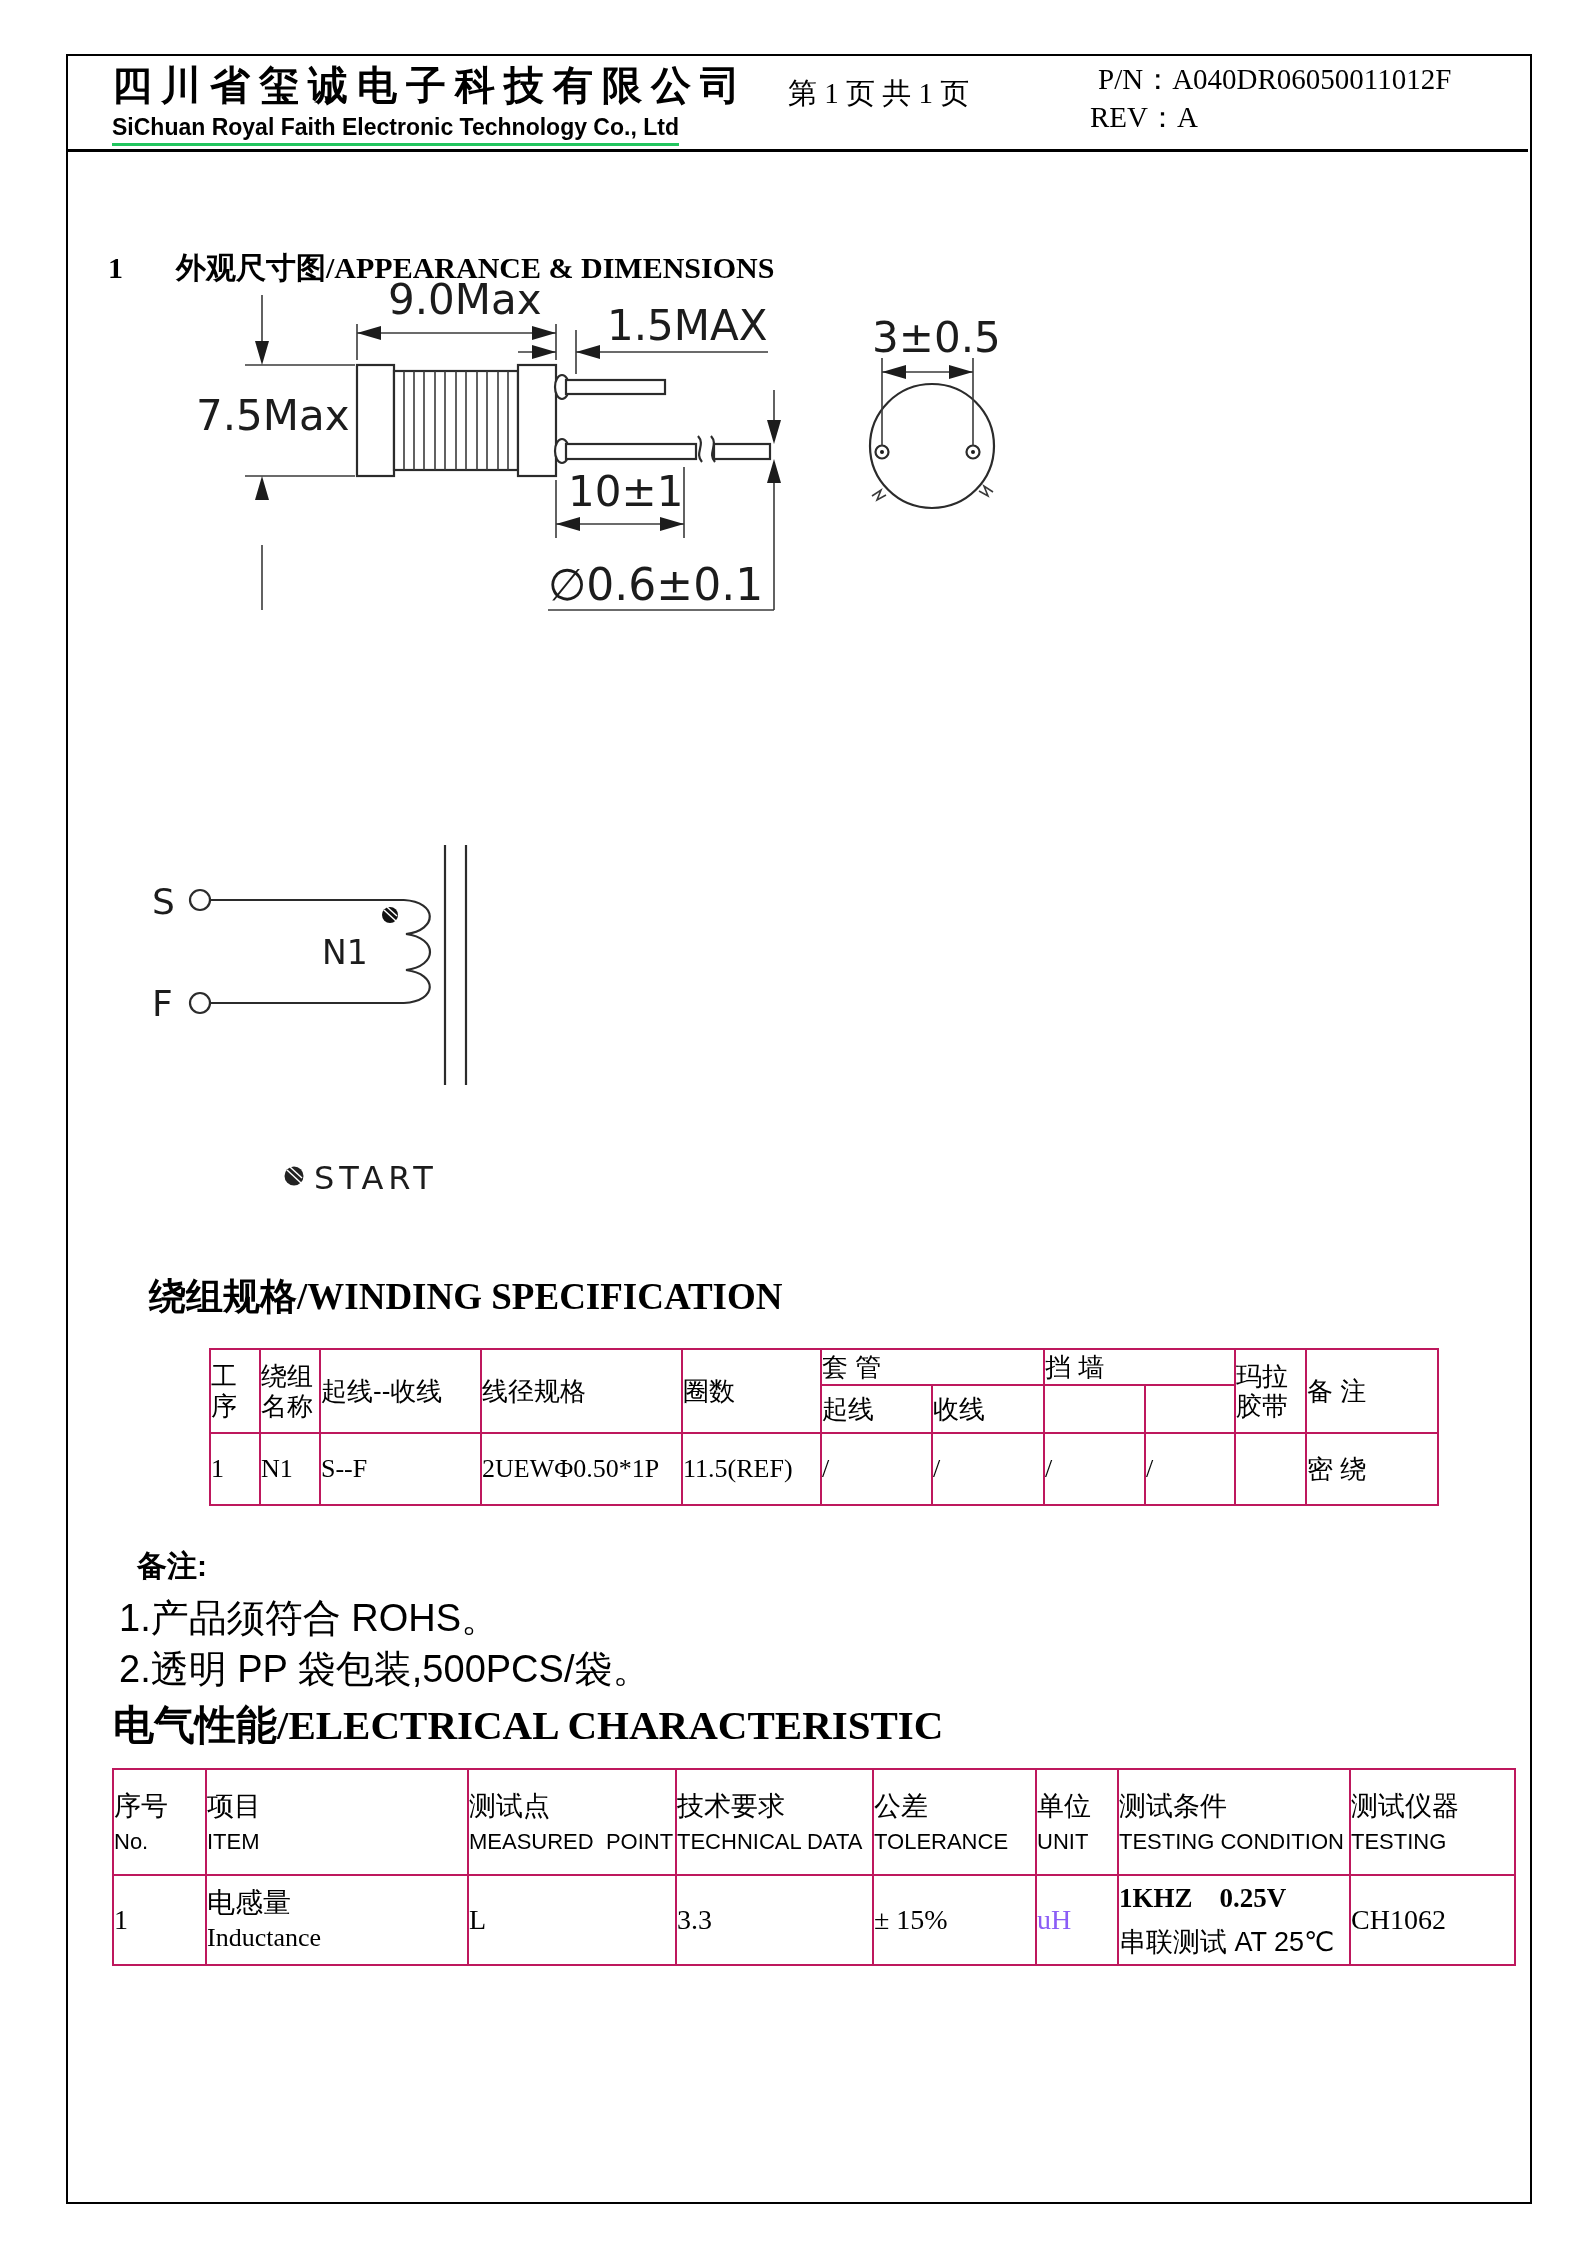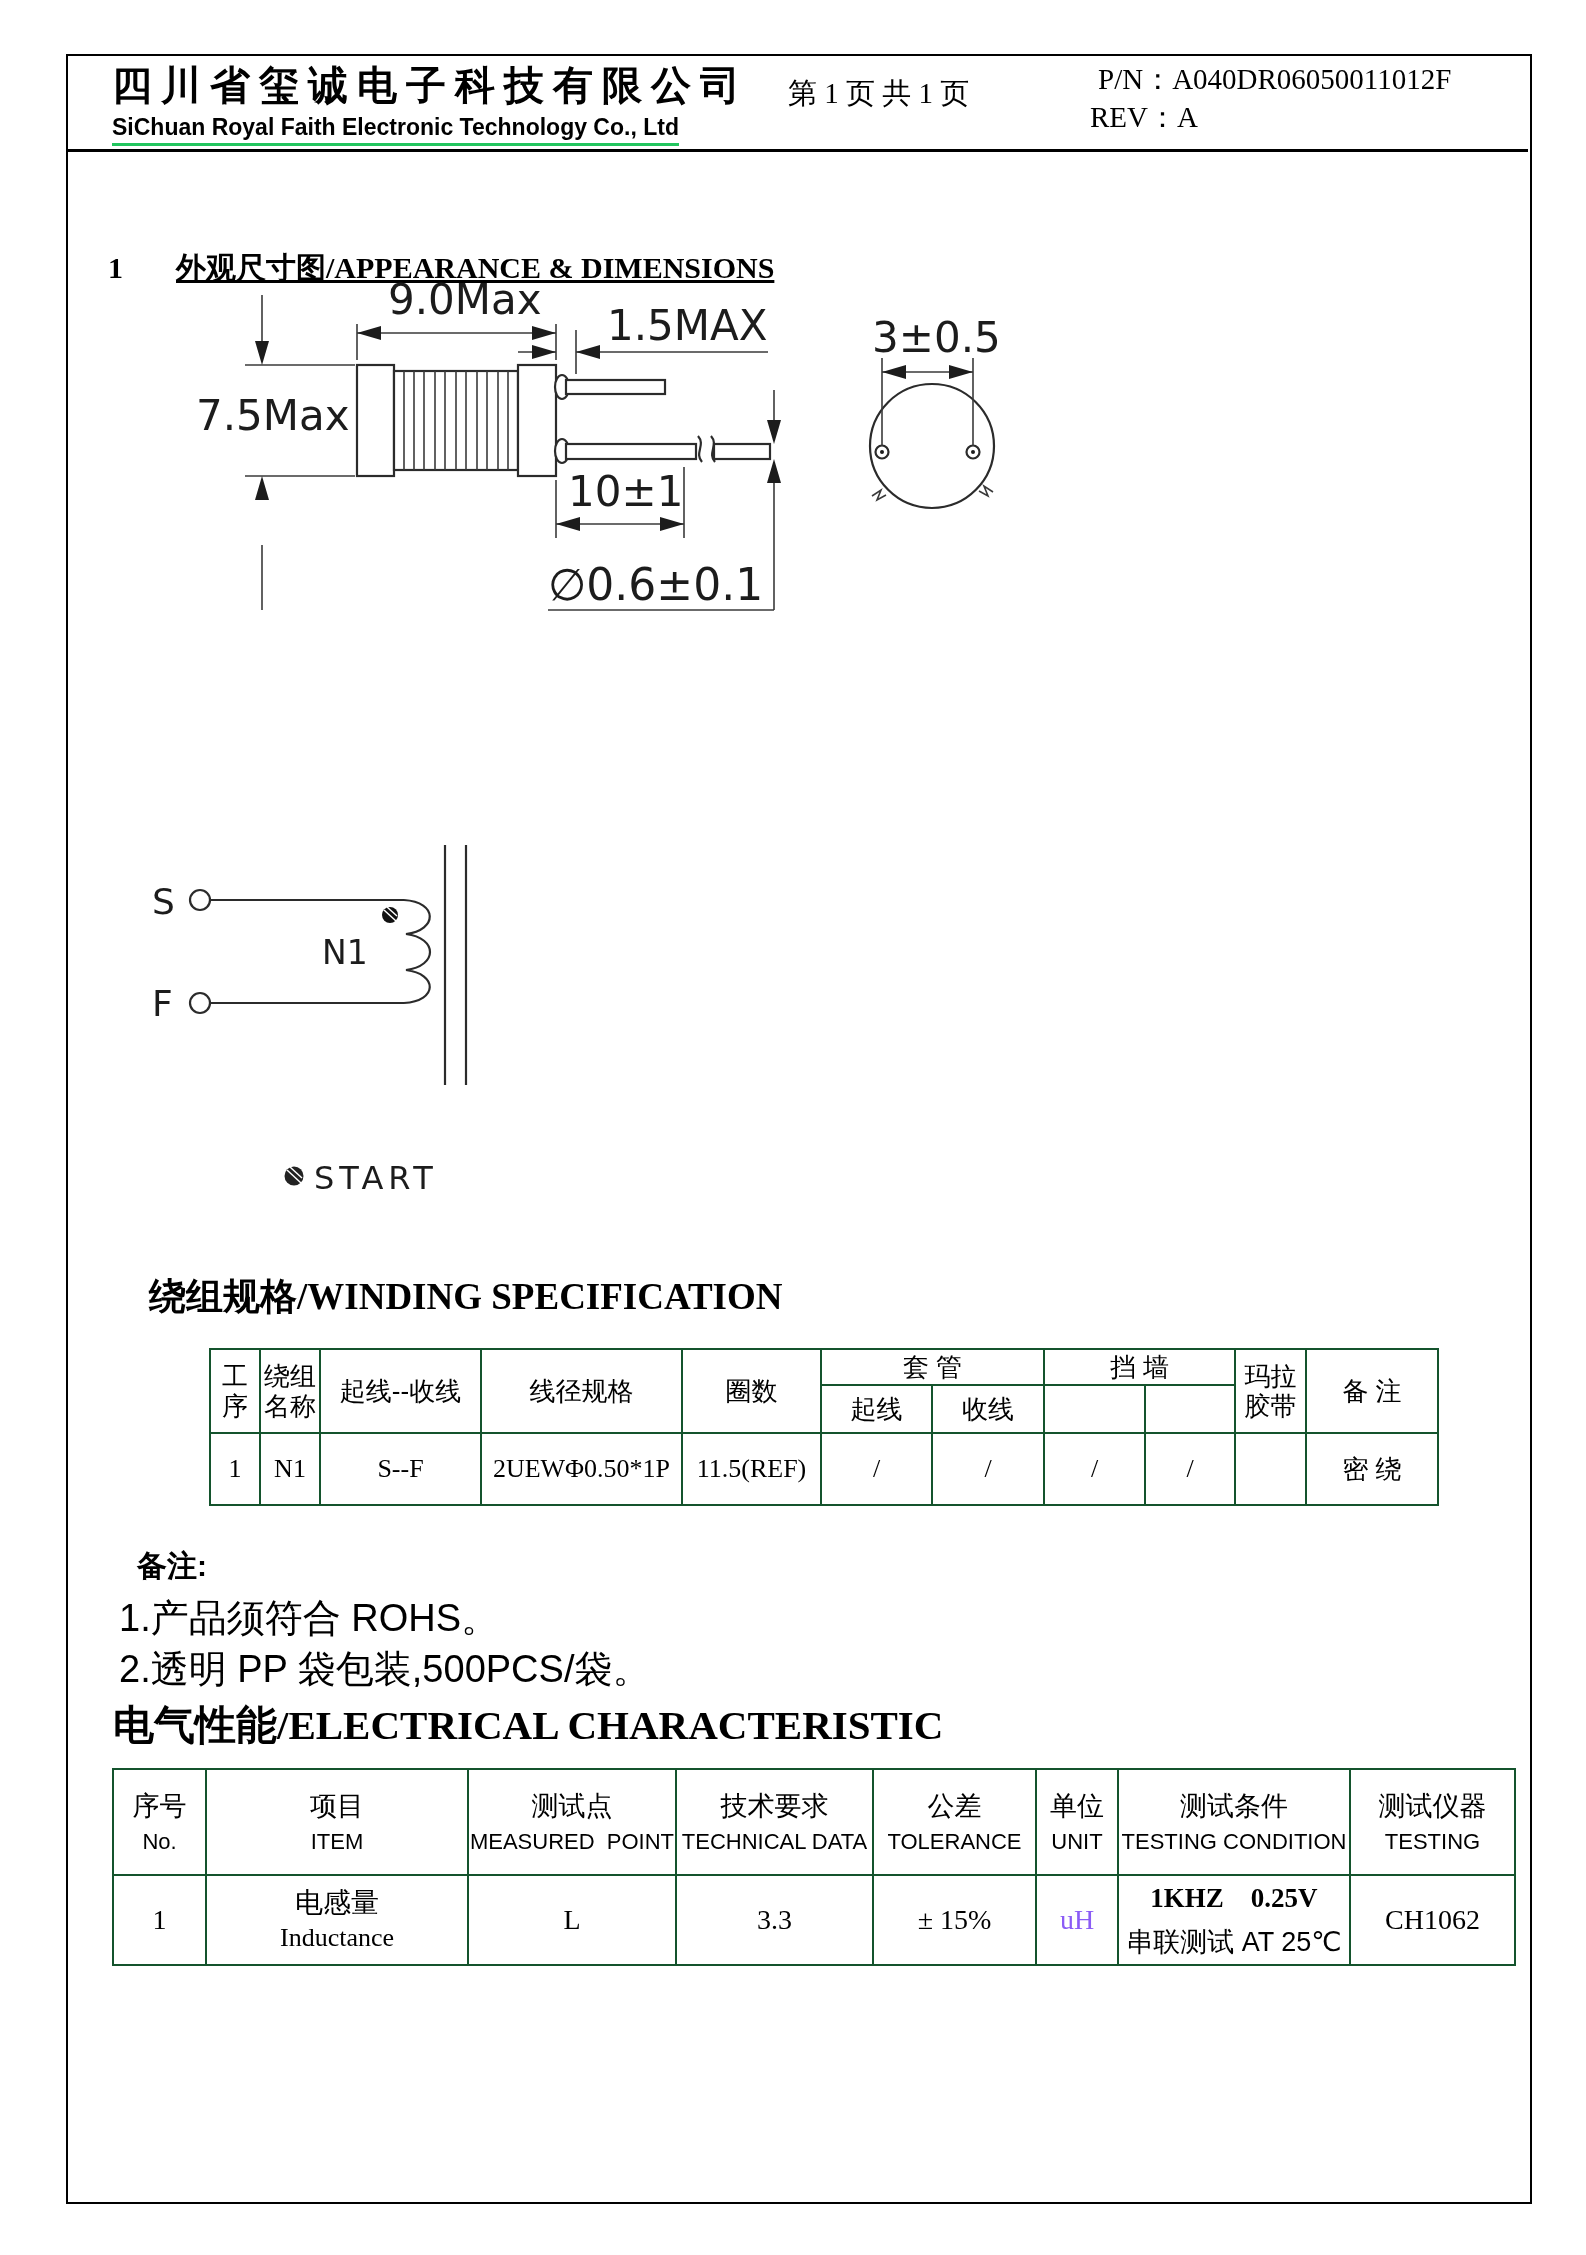--- a/index.html
+++ b/index.html
@@ -9,34 +9,34 @@
   .abs{position:absolute;}
   .serif{font-family:"Liberation Serif","DejaVu Serif",serif;}
   .company-cn{left:112px;top:58px;font-size:40px;font-weight:bold;letter-spacing:9px;white-space:nowrap;}
   .company-en{left:112px;top:114px;font-size:23px;font-weight:bold;border-bottom:3px solid #22c55e;
               padding-bottom:2px;white-space:nowrap;}
   .head-rule{left:66px;top:149px;width:1462px;height:3px;background:#000;}
   .page-info{left:788px;top:74px;font-size:29px;white-space:nowrap;}
   .pn-line{left:1098px;top:60px;font-size:29px;white-space:nowrap;}
   .rev-line{left:1090px;top:98px;font-size:29px;white-space:nowrap;}
   .sec-head{font-size:30px;font-weight:bold;white-space:nowrap;
-            font-family:"Liberation Serif","DejaVu Serif",serif;text-decoration:underline;}
+            font-family:"Liberation Serif","DejaVu Serif",serif;}
   .sec-no{display:inline-block;width:68px;}
   .sub-head{font-size:37px;font-weight:bold;white-space:nowrap;
             font-family:"Liberation Serif","DejaVu Serif",serif;}
   .big-head{font-size:41px;font-weight:bold;white-space:nowrap;
             font-family:"Liberation Serif","DejaVu Serif",serif;}
   svg.overlay{position:absolute;left:0;top:0;pointer-events:none;}
   svg text{font-family:"DejaVu Sans","Liberation Sans",sans-serif;fill:#1c1c1c;}
   .dwg{stroke:#2b2b2b;stroke-width:2.2;fill:none;}
   .dwgf{fill:#ffffff;stroke:#2b2b2b;stroke-width:2.2;}
   .thin{stroke:#3a3a3a;stroke-width:1.6;fill:none;}
   .arr{fill:#1c1c1c;stroke:none;}
   table{border-collapse:collapse;table-layout:fixed;}
-  td{border:2px solid #14532d;text-align:center;vertical-align:middle;padding:0;overflow:hidden;}
+  td{border:2px solid #be185d;vertical-align:middle;padding:0;overflow:hidden;}
   .wtab{left:209px;top:1348px;}
   .wtab td{font-size:26px;line-height:30px;}
   .wdata{font-family:"Liberation Serif","DejaVu Serif",serif;font-size:26px;}
   .etab{left:112px;top:1768px;}
   .etab .cn{font-size:27px;line-height:40px;display:block;}
   .etab .en{font-size:22px;line-height:32px;display:block;}
   .edata{font-family:"Liberation Serif","DejaVu Serif",serif;font-size:28px;}
   .red{color:#8b5cf6;}
   .pre{white-space:pre;}
   .notes-title{left:137px;top:1546px;font-size:30px;font-weight:600;}

